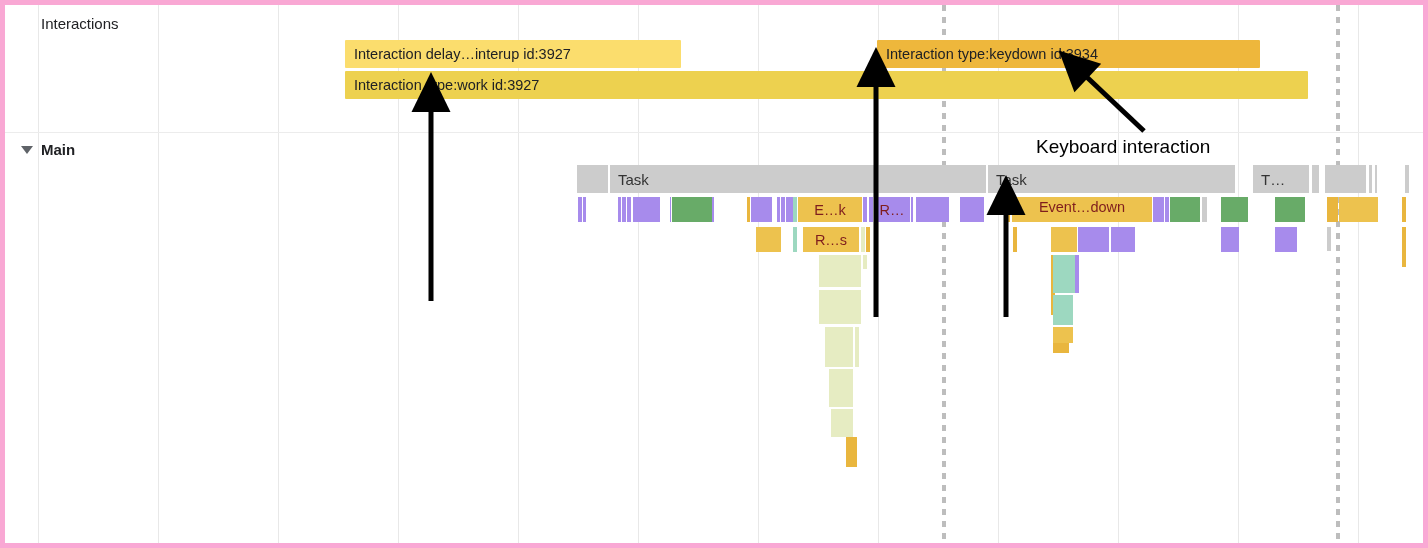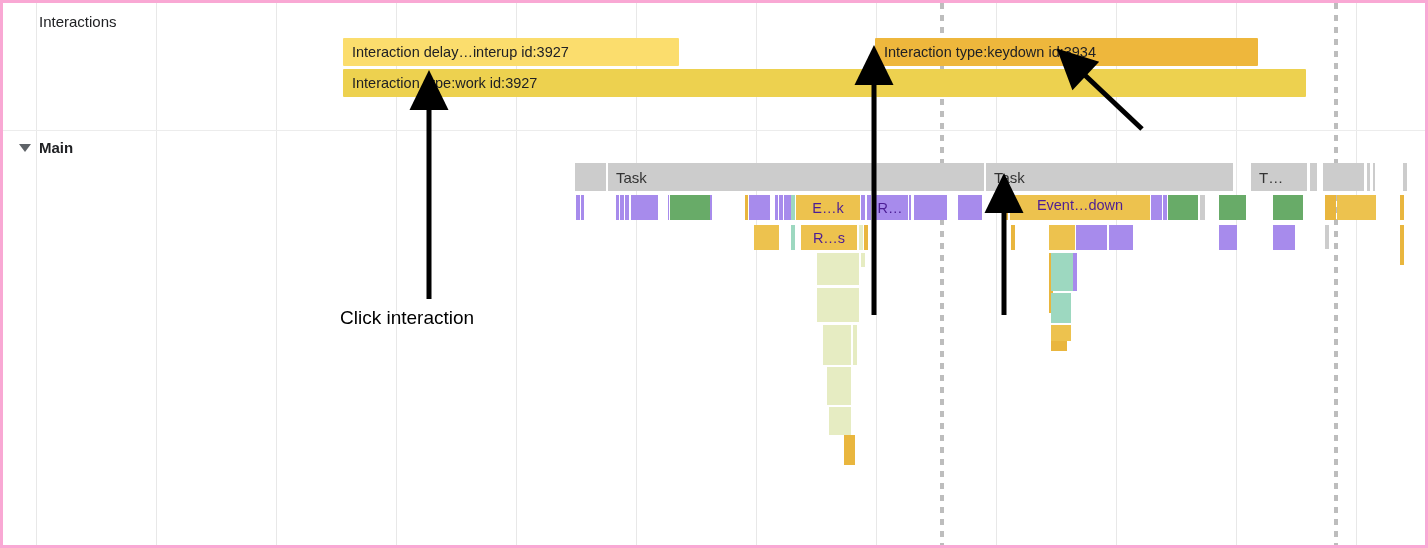--- a/index.html
+++ b/index.html
@@ -1,18 +1,18 @@
 <!DOCTYPE html>
 <html><head>
 <meta charset="utf-8">
 <style>
   html,body{margin:0;padding:0;background:#fff;}
   body{font-family:"Liberation Sans","DejaVu Sans",sans-serif;}
   #stage{position:relative;width:1428px;height:548px;overflow:hidden;background:#ffffff;
-         border:3px solid #f9a8d4;box-sizing:border-box;}
+         border:5px solid #f9a8d4;box-sizing:border-box;}
 
   
   .vgrid{position:absolute;top:0;bottom:0;width:1px;background:#e8e8e8;}
   .dashline{position:absolute;top:0;bottom:0;width:4px;
             background-image:linear-gradient(to bottom,#bdbdbd 0 6px,transparent 6px 12px);
             background-size:4px 12px;background-repeat:repeat-y;}
   .hsep{position:absolute;left:0;right:0;height:1px;background:#ececec;}
 
   
   .tracklabel{position:absolute;color:#202124;font-size:15px;white-space:nowrap;}
@@ -20,21 +20,21 @@
          border-right:6px solid transparent;border-top:8px solid #5f6368;}
 
   
   .bar{position:absolute;box-sizing:border-box;overflow:hidden;}
   .ibar{border-radius:1px;display:flex;align-items:center;}
   .ibar span{padding-left:9px;font-size:14.5px;color:#202124;white-space:nowrap;}
   .taskbar{background:#cccccc;border-right:1px solid #ffffff;display:flex;align-items:center;}
   .taskbar span{padding-left:8px;font-size:15px;color:#333;white-space:nowrap;}
   .ev{position:absolute;box-sizing:border-box;}
   .evlabel{position:absolute;box-sizing:border-box;display:flex;align-items:center;
-           justify-content:center;font-size:14.5px;color:#4c1d95;overflow:hidden;white-space:nowrap;}
+           justify-content:center;font-size:14.5px;color:#7f1d1d;overflow:hidden;white-space:nowrap;}
 
   
   .anno{position:absolute;color:#000;font-size:19px;line-height:27px;white-space:pre;}
   .arrowsvg{position:absolute;overflow:visible;}
 </style>
 </head>
 <body>
 
 <div id="stage">
 
@@ -179,17 +179,17 @@
       </marker>
     </defs>
     <g id="arrows">
         <line x1="426" y1="296" x2="426" y2="88" stroke="#000" stroke-width="5" marker-end="url(#ah)"></line>
         <line x1="1139" y1="126" x2="1069" y2="60" stroke="#000" stroke-width="5" marker-end="url(#ah)"></line>
         <line x1="871" y1="312" x2="871" y2="63" stroke="#000" stroke-width="5" marker-end="url(#ah)"></line>
         <line x1="1001" y1="312" x2="1001" y2="191" stroke="#000" stroke-width="5" marker-end="url(#ah)"></line>
       </g>
   </svg>
 
-  <div class="anno" style="left:337px;top:301px;">Click interaction</div>
 
+  <div class="anno" style="left:1031px;top:128px;">Keyboard interaction</div>
 
 
 </div>
 
 </body></html>

